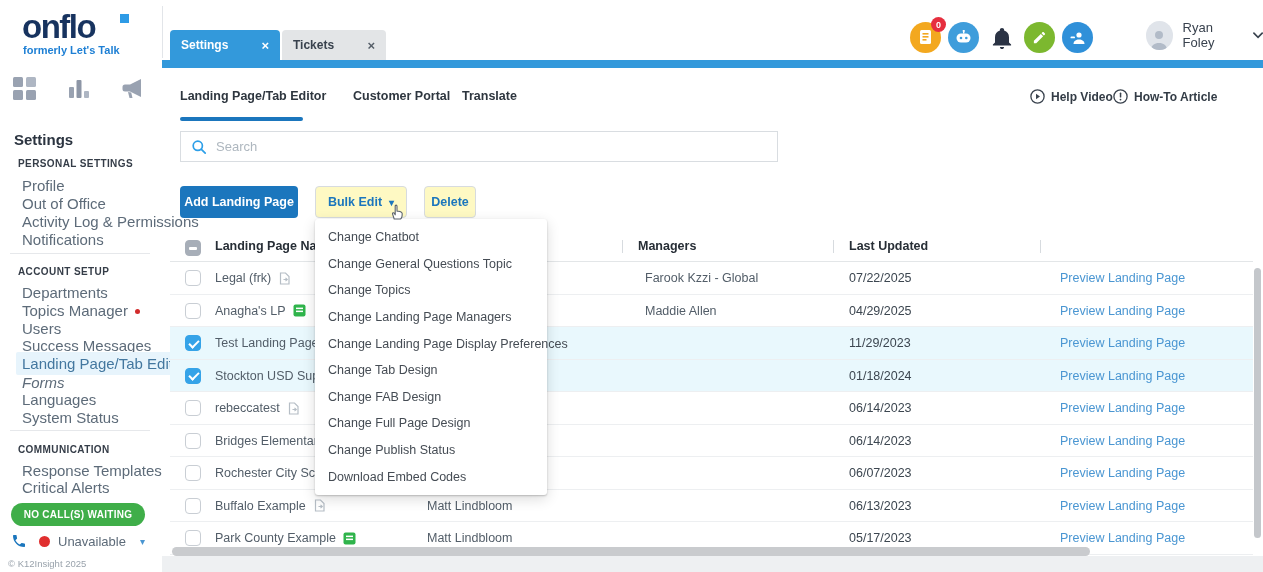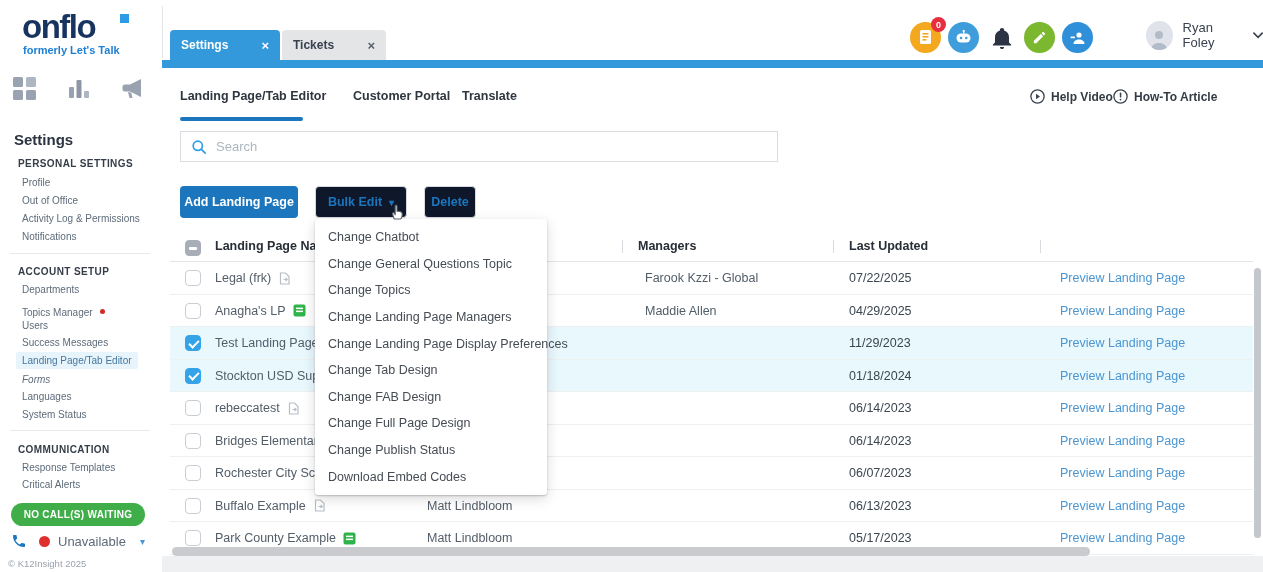--- a/index.html
+++ b/index.html
@@ -30,21 +30,21 @@
   .circle-icon { width:31px; height:31px; border-radius:50%; display:flex; align-items:center; justify-content:center; }
   .badge { position:absolute; right:-5px; top:-5px; width:15px; height:15px; border-radius:50%;
            background:#e62e3e; color:#fff; font-size:9px; font-weight:bold;
            display:flex; align-items:center; justify-content:center; }
   .user-name { font-size:13px; color:#39424e; }
 
   
   .side-icons { left:12px; top:76px; width:135px; display:flex; justify-content:space-between; align-items:center; }
   .sb-title { left:14px; top:131px; font-size:15px; font-weight:bold; color:#2b3440; }
   .sb-sec { font-size:10px; font-weight:bold; letter-spacing:.4px; color:#353d48; }
-  .sb-item { font-size:10px; color:#5d6b79; white-space:nowrap; }
+  .sb-item { font-size:15px; color:#5d6b79; white-space:nowrap; }
   .sb-item.active { background:#e7f4fc; color:#43779f; padding:3px 6px; border-radius:2px; }
   .sb-div { width:140px; height:1px; background:#e6e8eb; }
   .dot-red { display:inline-block; width:5px; height:5px; background:#d22b2b; border-radius:50%; margin-left:7px; vertical-align:middle; }
   .calls-badge { left:11px; top:503px; width:134px; height:23px; background:#3fae49; border-radius:14px;
                  color:#fff; font-size:10px; font-weight:bold; letter-spacing:.3px;
                  display:flex; align-items:center; justify-content:center; }
   .avail-row { left:11px; top:533px; width:140px; display:flex; align-items:center; }
   .avail-label { font-size:13px; color:#5d6b79; margin-left:8px; }
   .copyright { left:8px; top:558px; font-size:9.5px; color:#9aa3ac; }
 
@@ -55,21 +55,21 @@
 
   .search-box { left:180px; top:131px; width:598px; height:31px; border:1px solid #d9dde1; border-radius:0;
                 display:flex; align-items:center; padding:0 10px; gap:9px; background:#fff; }
   .search-box input { border:none; outline:none; font-size:13px; color:#3c4650; width:520px;
                       font-family:"Liberation Sans", sans-serif; }
   .search-box input::placeholder { color:#aeb7bf; }
 
   .btn { height:32px; border-radius:4px; font-size:12.5px; font-weight:bold; display:flex;
          align-items:center; justify-content:center; cursor:pointer; }
   .btn-primary { left:180px; top:186px; width:118px; background:#1b76bd; color:#fff; }
-  .btn-ghost { background:#0f172a; color:#1b76bd; border:1px solid #d7dbdf; }
+  .btn-ghost { background:#fef9c3; color:#1b76bd; border:1px solid #d7dbdf; }
 
   
   .thead { left:170px; top:232px; width:1083px; height:30px; border-bottom:1px solid #e3e6e8; background:#fff; }
   .th { position:absolute; top:7px; font-size:12.5px; font-weight:bold; color:#272e36; white-space:nowrap; }
   .th-div { position:absolute; top:8px; width:1px; height:13px; background:#d7dbdf; }
   .trow { left:170px; width:1083px; height:32.5px; border-bottom:1px solid #edeff1; background:#fff; }
   .trow.selected { background:#e9f8fd; }
   .td { position:absolute; top:9px; font-size:12.5px; color:#525d68; white-space:nowrap; }
   .td.date { color:#3c4650; }
   .td.link { color:#4a96d2; cursor:pointer; }

